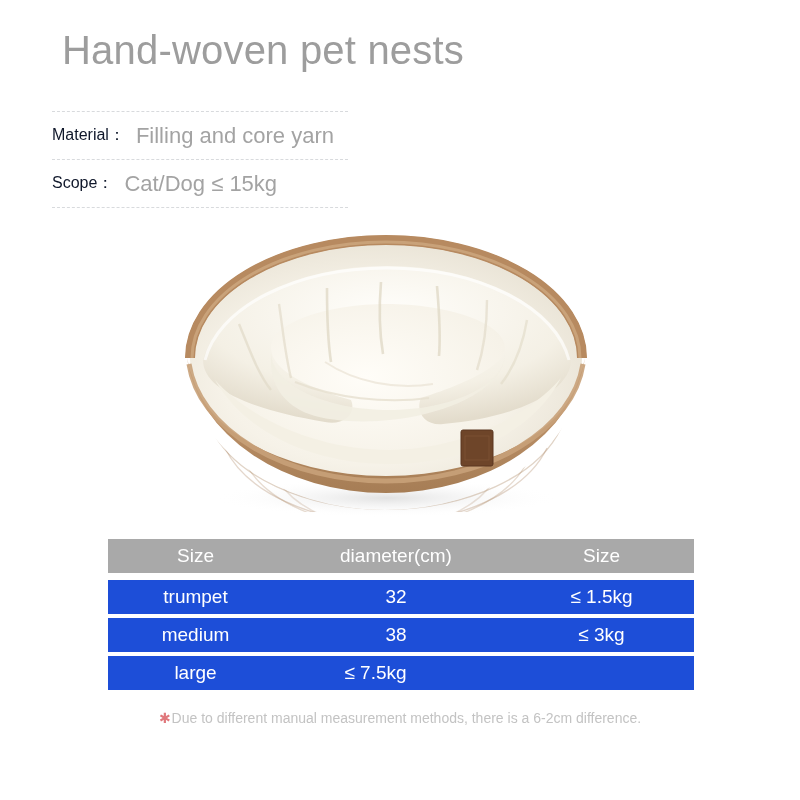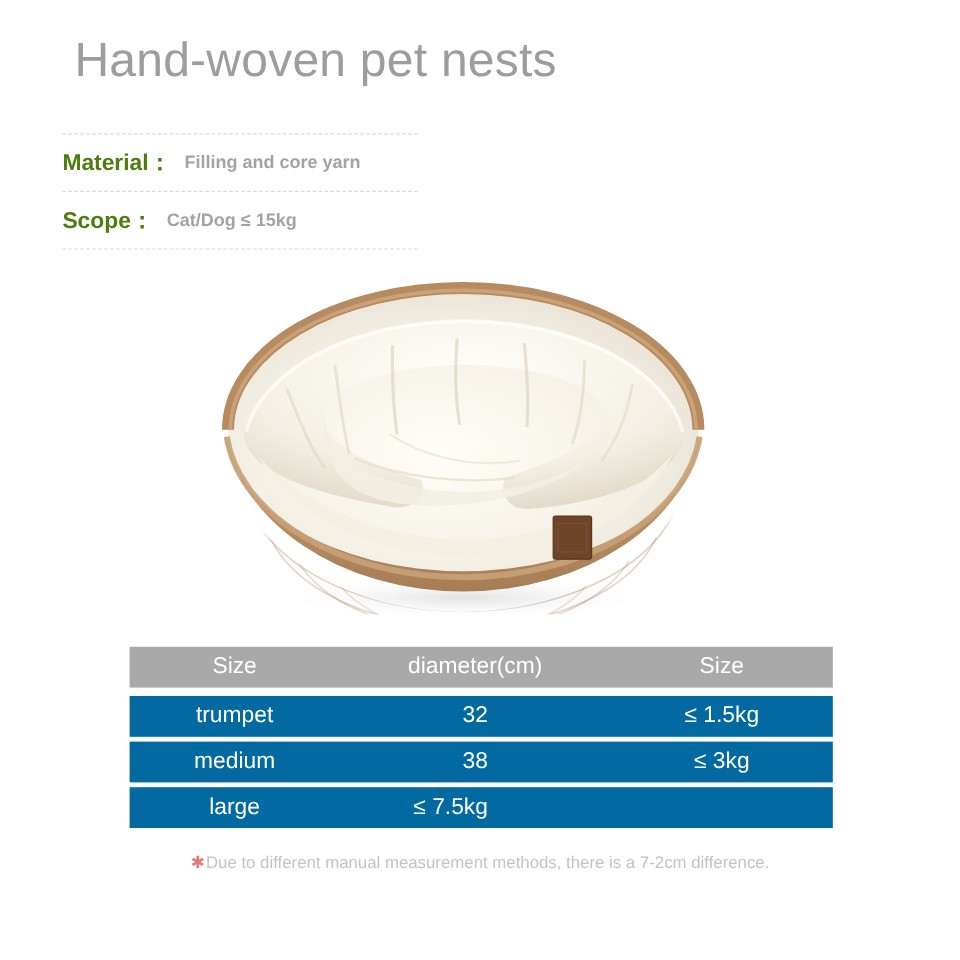--- a/index.html
+++ b/index.html
@@ -40,28 +40,28 @@
     height: 0;
     border-top: 1px dashed #d8dadd;
   }
   .spec-row {
     height: 47px;
     display: flex;
     align-items: center;
     white-space: nowrap;
   }
   .spec-label {
-    font-size: 19px;
-    color: #4d7c0f;
-    font-weight: 700;
+    font-size: 16px;
+    color: #0f172a;
+    font-weight: 400;
   }
   .spec-value {
-    font-size: 15px;
+    font-size: 22px;
     color: #a3a3a3;
-    font-weight: 700;
+    font-weight: 400;
     margin-left: 11px;
   }
 
   
   .product-photo {
     position: absolute;
     left: 175px;
     top: 212px;
     width: 420px;
     height: 310px;
@@ -79,21 +79,21 @@
     display: flex;
     height: 34px;
     align-items: center;
     margin-bottom: 4px;
   }
   .tbl-row.header {
     background: #a9a9a9;
     margin-bottom: 7px;
   }
   .tbl-row.body {
-    background: #0369a1;
+    background: #1d4ed8;
   }
   .tbl-row.body:last-child { margin-bottom: 0; align-items: center; }
   .cell {
     color: #ffffff;
     font-size: 19px;
     text-align: center;
     font-weight: 400;
     white-space: nowrap;
   }
   .col-size     { width: 175px; }
@@ -269,14 +269,14 @@
   </div>
 
   <div class="tbl-row body">
     <div class="cell col-size">large</div>
     <div class="cell col-scope">≤ 7.5kg</div>
   </div>
 
 </div>
 
 <div class="footnote">
-  <span class="footnote-star">✱</span><span>Due to different manual measurement methods, there is a 7-2cm difference.</span>
+  <span class="footnote-star">✱</span><span>Due to different manual measurement methods, there is a 6-2cm difference.</span>
 </div>
 
 </body></html>

